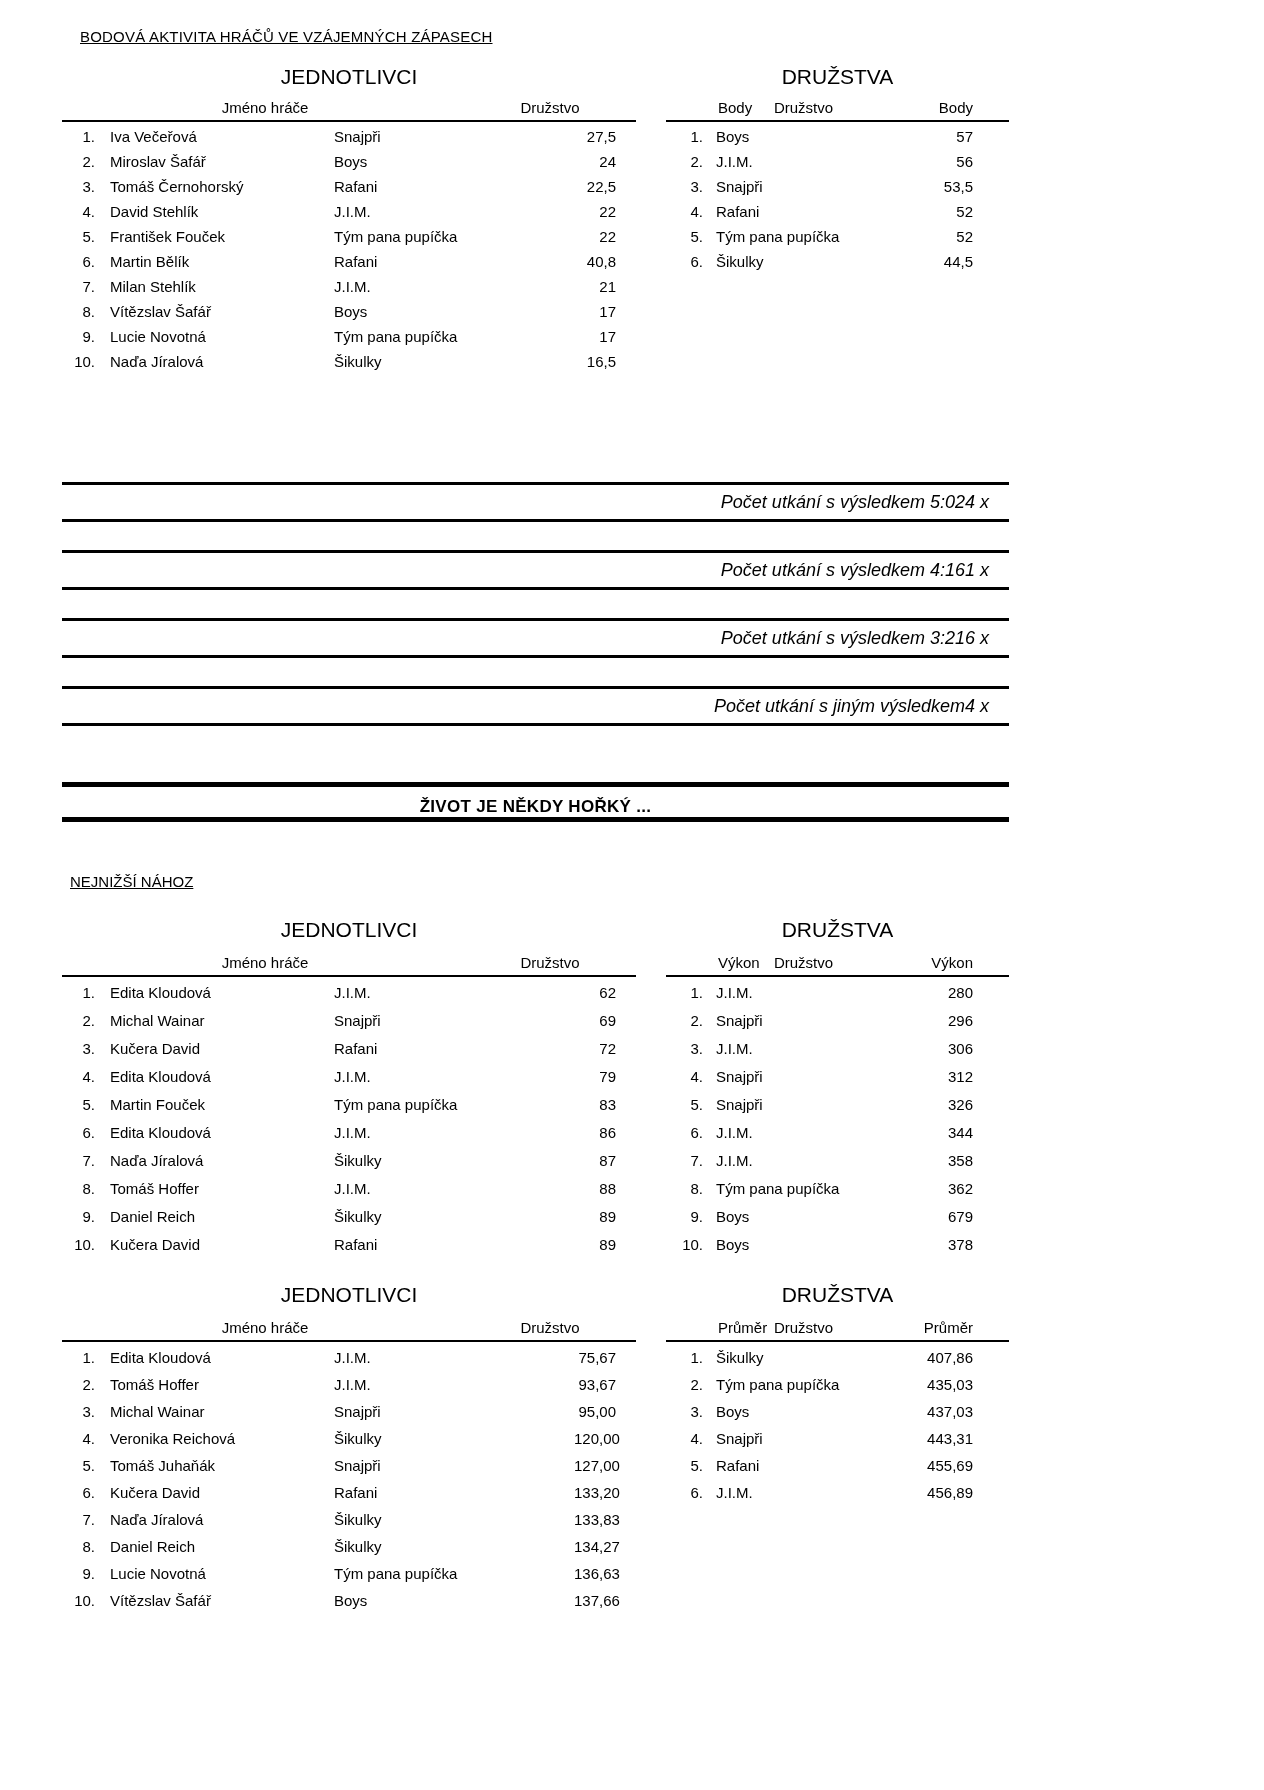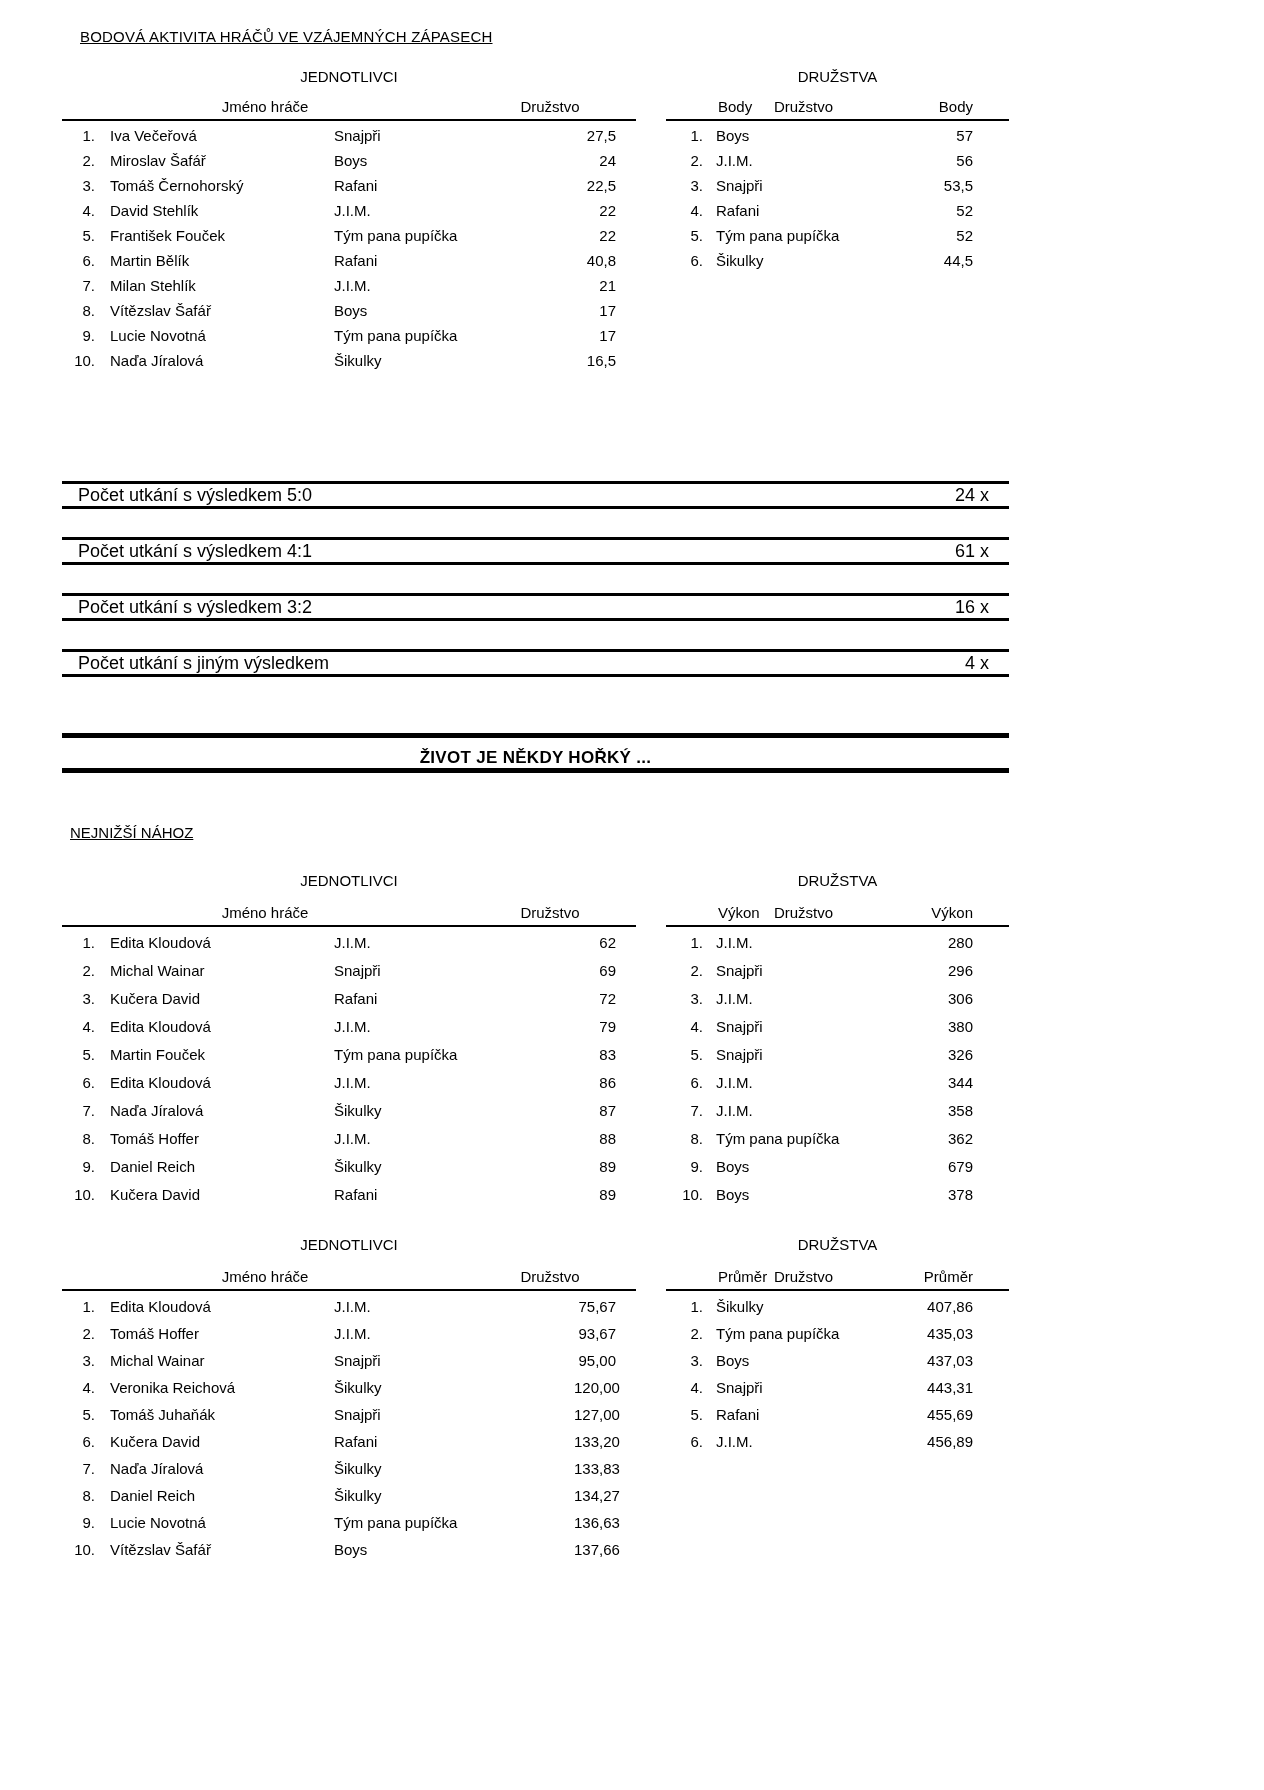--- a/index.html
+++ b/index.html
@@ -19,21 +19,21 @@
     font-weight: normal;
     line-height: 20px;
     text-decoration: underline;
     letter-spacing: 0.2px;
   }
 
   
   .pair-headings { display: flex; justify-content: space-between; }
   .pair-headings .hd-left  { width: 574px; text-align: center; }
   .pair-headings .hd-right { width: 343px; text-align: center; }
-  .pair-headings span { font-size: 15px; line-height: 20px; }
+  .pair-headings span { font-size: 21px; line-height: 20px; }
   .ph1 { margin-top: 20px; }
   .ph2 { margin-top: 28px; }
   .ph3 { margin-top: 26px; }
 
   
   .pair { display: flex; justify-content: space-between; align-items: flex-start; }
   .p1 { margin-top: 10px; }
   .p2, .p3 { margin-top: 12px; }
   .tbl-left  { width: 574px; }
   .tbl-right { width: 343px; }
@@ -56,27 +56,28 @@
   .c-team { padding-left: 0; }
   .row3 .c-team { padding-left: 8px; }
   .c-val  { text-align: right; padding-right: 20px; }
   .row3 .c-val { padding-right: 36px; }
   .tbl-head .c-name, .tbl-head .c-team { text-align: center; padding-left: 0; }
   .tbl-body { padding-top: 2px; }
 
   
   .boxes { margin-top: 108px; }
   .result-box {
-    height: 28px;
+    height: 40px;
     border-top: 3px solid #000;
     border-bottom: 3px solid #000;
     display: flex;
-    justify-content: space-between;
+    justify-content: flex-end;
     align-items: center;
     margin-bottom: 28px;
+    font-style: italic;
   }
   .result-box:last-child { margin-bottom: 0; }
   .box-label { font-size: 18px; padding-left: 16px; }
   .box-value { font-size: 18px; padding-right: 20px; }
 
   
   .banner {
     margin-top: 56px;
     height: 40px;
     border-top: 5px solid #000;
@@ -370,21 +371,21 @@
 
   <div class="row row3">
     <span class="c-rank">3.</span>
     <span class="c-team">J.I.M.</span>
     <span class="c-val">306</span>
   </div>
 
   <div class="row row3">
     <span class="c-rank">4.</span>
     <span class="c-team">Snajpři</span>
-    <span class="c-val">380</span>
+    <span class="c-val">312</span>
   </div>
 
   <div class="row row3">
     <span class="c-rank">5.</span>
     <span class="c-team">Snajpři</span>
     <span class="c-val">326</span>
   </div>
 
   <div class="row row3">
     <span class="c-rank">6.</span>

